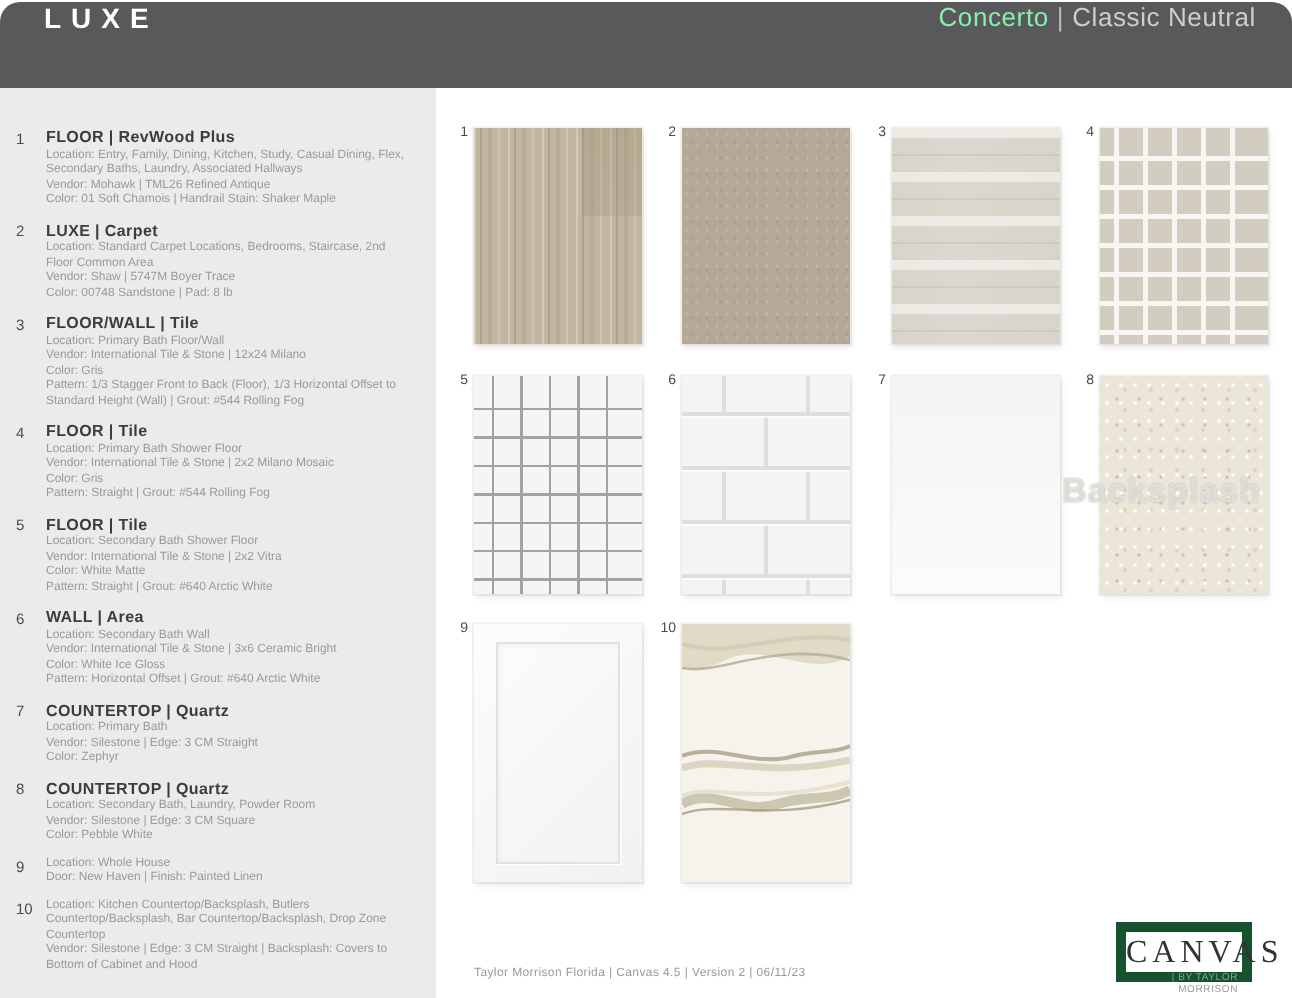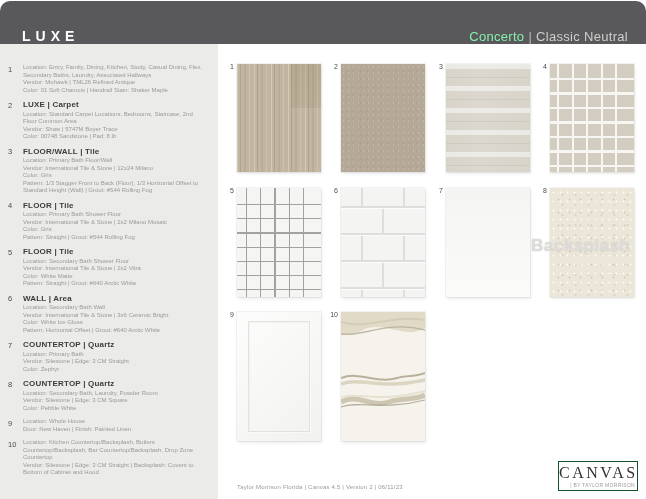--- a/index.html
+++ b/index.html
@@ -3,21 +3,21 @@
 <meta charset="utf-8">
 <style>
   * { margin:0; padding:0; box-sizing:border-box; }
   html,body { background:#ffffff; }
   body { font-family:"Liberation Sans", sans-serif; width:646px; height:499px; position:relative; overflow:hidden; }
 
   .page { position:absolute; inset:0; background:#ffffff; }
 
   
   .header { position:absolute; left:0; top:1px; right:0; height:43px; background:#59595b;
-            border-radius:10px 10px 0 0; display:flex; align-items:flex-end; justify-content:space-between;
+            border-radius:10px 10px 0 0; display:flex; align-items:flex-start; justify-content:space-between;
             padding:0 18px 0 22px; }
   .brand { color:#ffffff; font-size:14px; font-weight:700; letter-spacing:5px; }
   .collection-wrap { font-size:13px; color:#ffffff; letter-spacing:0.3px; }
   .collection-name { font-weight:400; color:#86efac; }
   .collection-sep { color:#b9b9ba; font-weight:400; padding:0 4px; }
   .palette-name { color:#cecece; font-weight:400;margin-top:46px; }
 
   
   .sidebar { position:absolute; left:0; top:44px; bottom:0; width:218px; background:#ebebe9;
              padding:20px 12px 4px 8px; overflow:hidden; }
@@ -87,22 +87,22 @@
 
   .sw-subway svg, .sw-marble svg { display:block; width:100%; height:100%; }
 
   
   .watermark { position:absolute; left:531px; top:236px; font-size:17px; font-weight:600;
     letter-spacing:0.5px; color:rgba(255,255,255,0.62); white-space:nowrap;
     text-shadow:0 0 1px rgba(150,148,138,0.9), 0 0 2px rgba(255,255,255,0.5); z-index:5; }
 
   
   .footer-info { position:absolute; left:237px; top:484px; font-size:6px; color:#999997; letter-spacing:0.2px; }
-  .logo-box { position:absolute; left:558px; top:461px; width:80px; height:30px;
-    border:1px solid #14532d; background:#ffffff; }
+  .logo-box { position:absolute; left:558px; top:461px; width:68px; height:30px;
+    border:5px solid #14532d; background:#ffffff; }
   .logo-text { font-family:"Liberation Serif", serif; font-size:16px; letter-spacing:2.5px;
     color:#333333; text-align:center; line-height:21px; }
   .logo-tagline { font-size:5px; color:#9a9a9a; text-align:right; padding-right:2px; margin-top:-1px; letter-spacing:0.3px; }
 </style>
 </head>
 <body>
 
 <div class="page">
 
   <div class="header">
@@ -110,20 +110,21 @@
     <div class="collection-wrap">
       <span class="collection-name">Concerto</span><span class="collection-sep">|</span><span class="palette-name">Classic Neutral</span>
     </div>
   </div>
 
   <div class="sidebar">
 
     <div class="spec-item">
       <div class="spec-num">1</div>
       <div class="spec-body">
+        <div class="spec-title">FLOOR | RevWood Plus</div>
         <div class="spec-line">Location: Entry, Family, Dining, Kitchen, Study, Casual Dining, Flex, Secondary Baths, Laundry, Associated Hallways</div>
         <div class="spec-line">Vendor: Mohawk | TML26 Refined Antique</div>
         <div class="spec-line">Color: 01 Soft Chamois | Handrail Stain: Shaker Maple</div>
       </div>
     </div>
 
     <div class="spec-item">
       <div class="spec-num">2</div>
       <div class="spec-body">
         <div class="spec-title">LUXE | Carpet</div>

